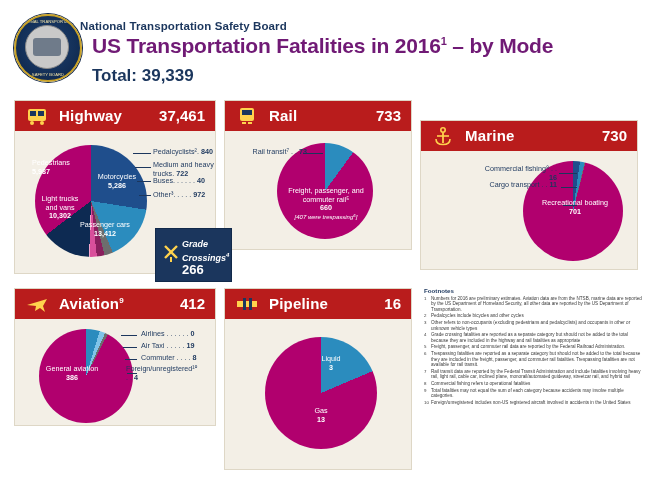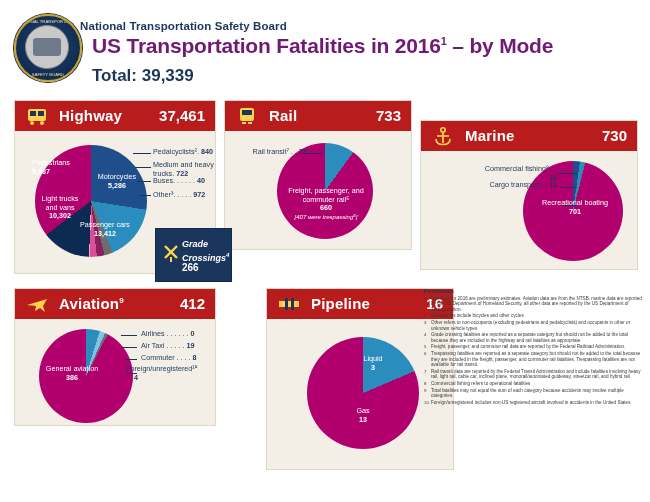--- a/index.html
+++ b/index.html
@@ -83,21 +83,21 @@
   .lead{
     position:absolute;background:#1b365d;height:1px;
   }
   .gc{
     position:absolute;left:155px;top:228px;width:75px;height:52px;
     background:#1b365d;color:#ffffff;border:1px solid #11294a;
   }
   .gc .gicon{position:absolute;left:6px;top:14px;width:18px;height:20px;color:#ffd24d;}
   .gc .t1{position:absolute;left:26px;top:10px;font-size:9px;font-style:italic;font-weight:bold;line-height:11px;}
   .gc .t1 sup{font-size:6px;}
-  .gc .t2{position:absolute;left:26px;top:33px;font-size:10px;font-weight:bold;}
+  .gc .t2{position:absolute;left:26px;top:33px;font-size:13px;font-weight:bold;}
   .fn{
     position:absolute;left:424px;top:288px;width:218px;
     font-size:4.6px;line-height:5.6px;color:#3a3a3a;
   }
   .fn h4{margin:0 0 2px 0;font-size:6.2px;color:#1b365d;}
   .fn .row{position:relative;padding-left:7px;margin-bottom:1px;}
   .fn .row .n{position:absolute;left:0;top:0;font-size:4.4px;}
 </style>
 </head>
 <body>
@@ -285,21 +285,21 @@
   <div class="lbl" style="left:126px;top:65px;width:72px;">
     <span>Commuter</span> . . . . <b>8</b>
   </div>
 
   <div class="lead" style="left:112px;top:84px;width:10px;"></div>
   <div class="lbl" style="left:111px;top:76px;width:72px;">
     <span>Foreign/unregistered¹⁰</span> . . <b>4</b>
   </div>
 </div>
 
-<div class="panel" style="left:224px;top:288px;width:186px;height:180px;margin-left:42px;">
+<div class="panel" style="left:224px;top:288px;width:186px;height:180px;">
   <div class="panel-hd">
     <span class="icon">
       <svg width="24" height="22" viewBox="0 0 24 22">
           <rect x="2" y="8" width="20" height="6" fill="#ffd24d"></rect>
           <rect x="8" y="5" width="3" height="12" fill="#1b365d"></rect>
           <rect x="14" y="5" width="3" height="12" fill="#1b365d"></rect>
         </svg>
     </span>
     <span class="mode">Pipeline</span>
     <span class="val">16</span>

